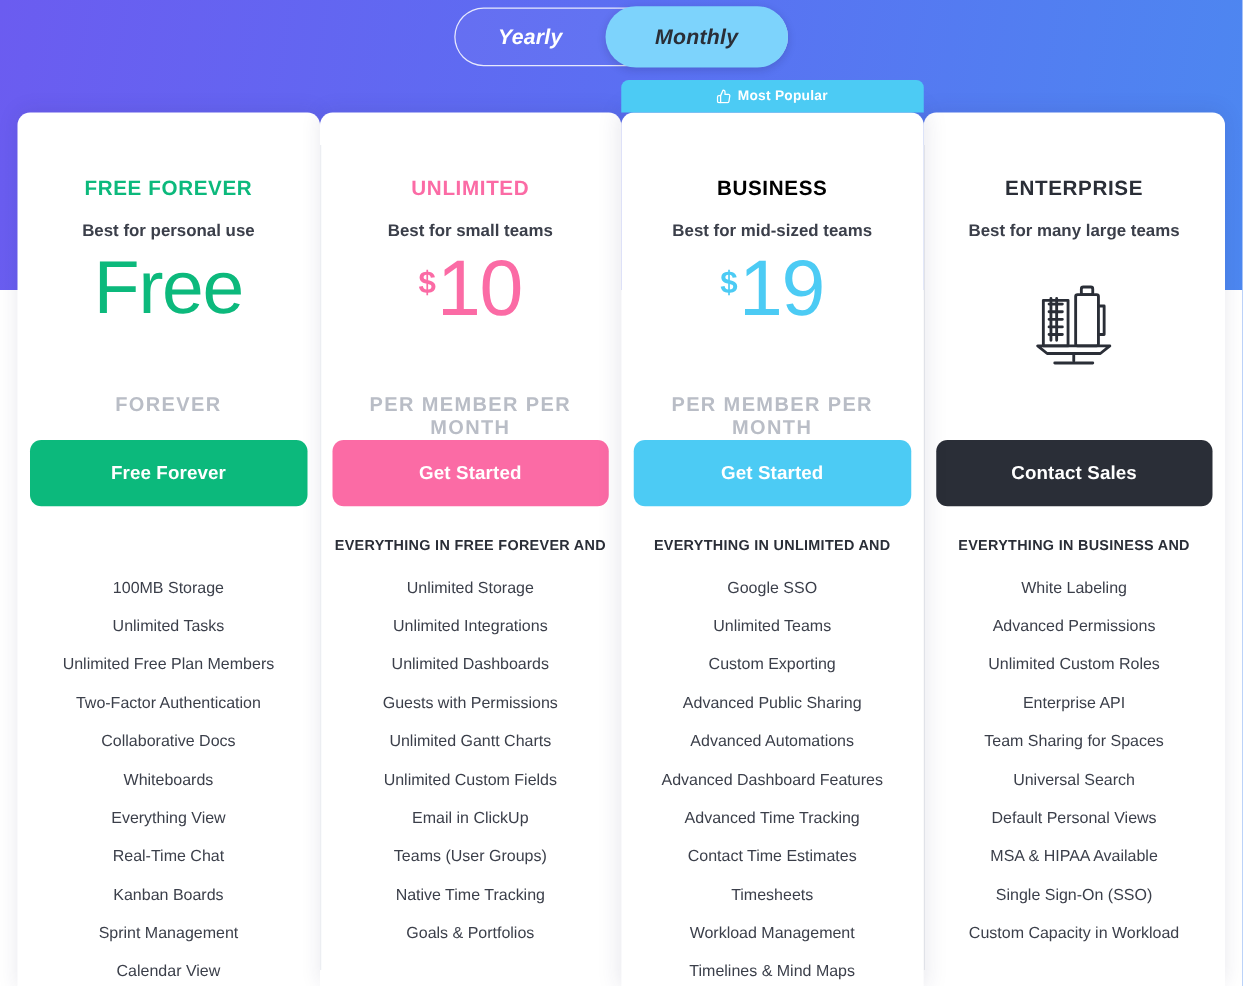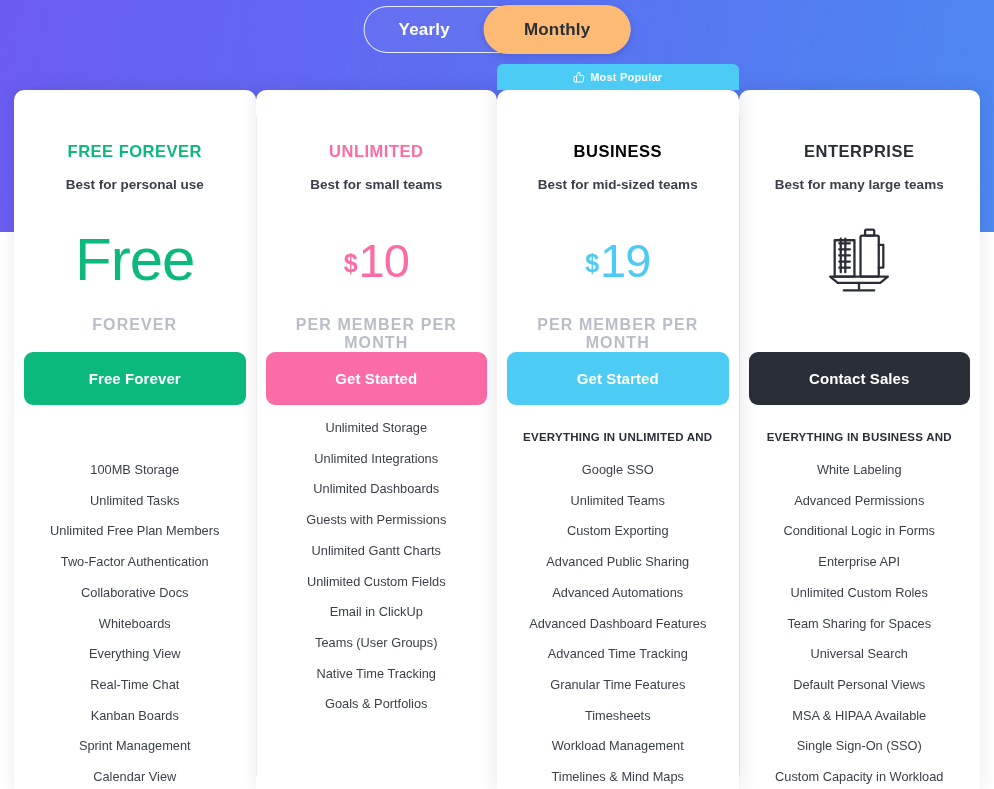--- a/index.html
+++ b/index.html
@@ -49,23 +49,24 @@
     align-items: center;
     justify-content: center;
     font-size: 17px;
     font-weight: 600;
     letter-spacing: .2px;
     cursor: pointer;
     border-radius: 30px;
     padding: 0 34px;
     color: #ffffff;
     white-space: nowrap;
+    font-style: italic;
   }
   .toggle-opt.active {
-    background: #fdba74;
+    background: #7dd3fc;
     color: #2A2E37;
     box-shadow: 0 2px 7px rgba(20,20,60,0.18);
     height: 49px;
     margin: -1px -1px -1px 0;
     padding: 0 40px;
   }
 
   
   .cards {
     position: absolute;
@@ -137,38 +138,37 @@
   .plan-tagline {
     margin-top: 16px;
     font-size: 13.5px;
     color: #3B3F4A;
     font-weight: 700;
   }
 
   .price-area {
     height: 120px;
     display: flex;
-    align-items: center;
     justify-content: center;
     margin-top: 8px;
   }
   .price {
     display: flex;
     align-items: flex-start;
     justify-content: center;
     line-height: 1;
   }
   .price .currency {
     font-size: 25px;
     font-weight: 700;
     margin-top: 14px;
     margin-right: 1px;
   }
   .price .amount {
-    font-size: 47px;
+    font-size: 63px;
     font-weight: 400;
     letter-spacing: -1px;
   }
   .price.free .amount { font-size: 60px; }
 
   .price-note {
     font-size: 16px;
     letter-spacing: 1.1px;
     color: #B9BDC6;
     font-weight: 700;
@@ -268,20 +268,21 @@
         <div class="plan-name" style="color:#FB6BA5">UNLIMITED</div>
         <div class="plan-tagline">Best for small teams</div>
         <div class="price-area">
           <div class="price" style="color:#FB6BA5">
             <span class="currency">$</span>
             <span class="amount">10</span>
           </div>
         </div>
         <div class="price-note">PER MEMBER PER MONTH</div>
         <button class="cta" style="background:#FB6BA5">Get Started</button>
+        <div class="everything-line">EVERYTHING IN FREE FOREVER AND</div>
         <ul class="features">
           <li class="">Unlimited Storage</li>
           <li class="">Unlimited Integrations</li>
           <li class="">Unlimited Dashboards</li>
           <li class="">Guests with Permissions</li>
           <li class="">Unlimited Gantt Charts</li>
           <li class="">Unlimited Custom Fields</li>
           <li class="">Email in ClickUp</li>
           <li class="">Teams (User Groups)</li>
           <li class="">Native Time Tracking</li>
@@ -312,21 +313,21 @@
         <button class="cta" style="background:#4CCBF4">Get Started</button>
         <div class="everything-line">EVERYTHING IN UNLIMITED AND</div>
         <ul class="features">
           <li class="">Google SSO</li>
           <li class="">Unlimited Teams</li>
           <li class="">Custom Exporting</li>
           <li class="">Advanced Public Sharing</li>
           <li class="">Advanced Automations</li>
           <li class="">Advanced Dashboard Features</li>
           <li class="">Advanced Time Tracking</li>
-          <li class="">Granular Time Features</li>
+          <li class="">Contact Time Estimates</li>
           <li class="">Timesheets</li>
           <li class="">Workload Management</li>
           <li class="">Timelines &amp; Mind Maps</li>
         </ul>
       </div>
     </div>
     <div class="card">
       <div class="card-inner">
         <div class="plan-name" style="color:#2A2E37">ENTERPRISE</div>
         <div class="plan-tagline">Best for many large teams</div>
@@ -342,23 +343,22 @@
             <path d="M30 90 L70 90"></path>
             <path d="M76 30 L82 30 L82 60 L76 60"></path>
           </svg>
         </div>
         <div class="price-note"></div>
         <button class="cta" style="background:#2A2E37">Contact Sales</button>
         <div class="everything-line">EVERYTHING IN BUSINESS AND</div>
         <ul class="features">
           <li class="">White Labeling</li>
           <li class="">Advanced Permissions</li>
-          <li class="">Conditional Logic in Forms</li>
+          <li class="">Unlimited Custom Roles</li>
           <li class="">Enterprise API</li>
-          <li class="">Unlimited Custom Roles</li>
           <li class="">Team Sharing for Spaces</li>
           <li class="">Universal Search</li>
           <li class="">Default Personal Views</li>
           <li class="">MSA &amp; HIPAA Available</li>
           <li class="">Single Sign-On (SSO)</li>
           <li class="">Custom Capacity in Workload</li>
         </ul>
       </div>
     </div>
   </div>

